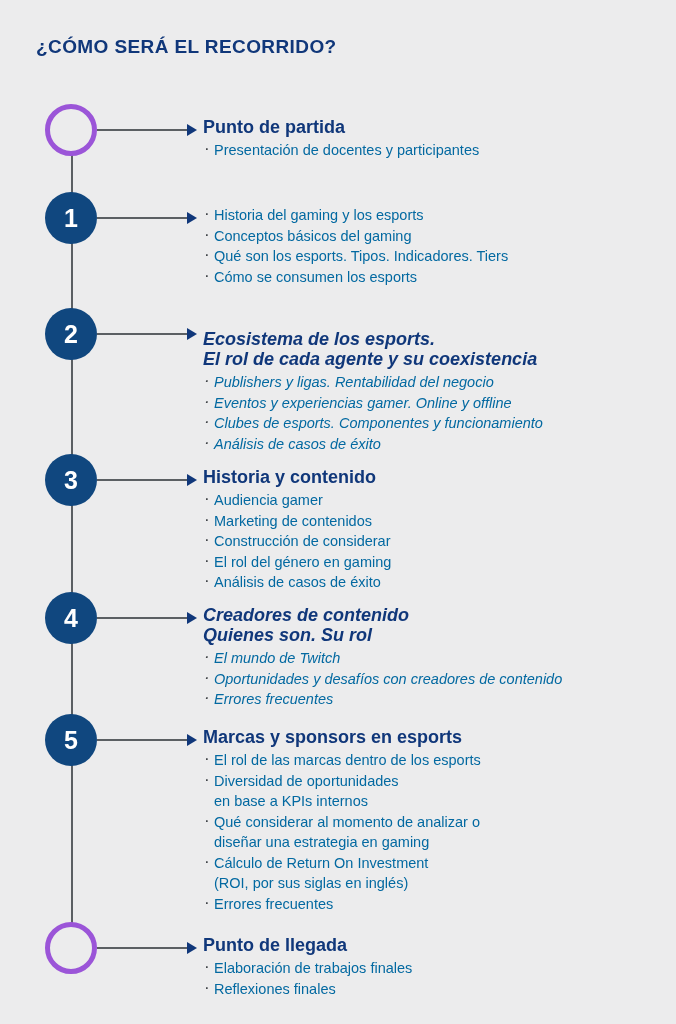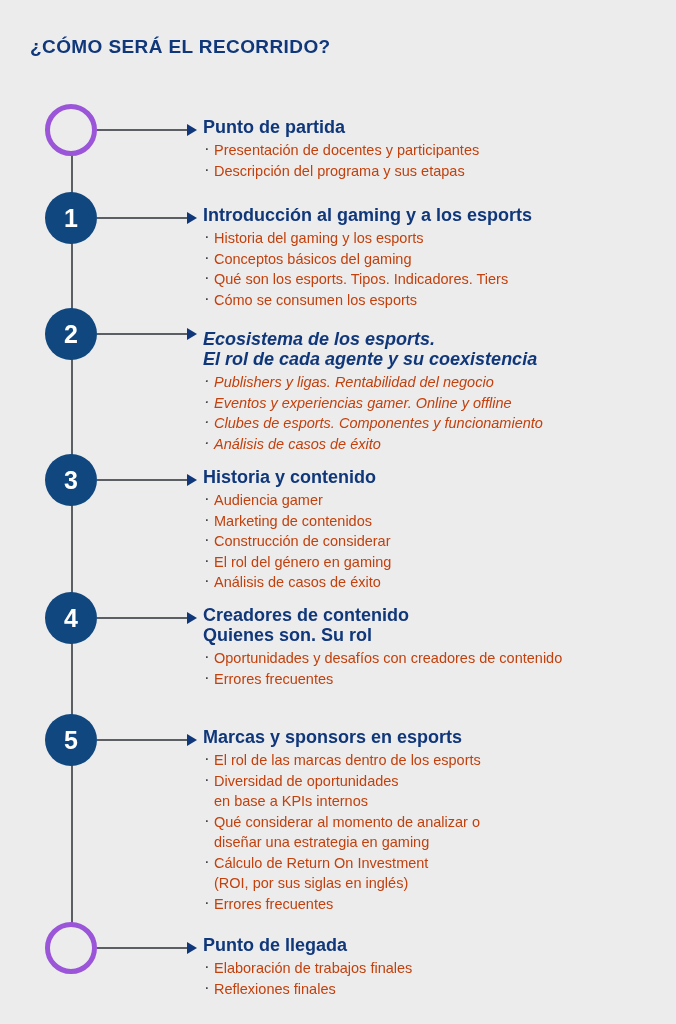--- a/index.html
+++ b/index.html
@@ -10,21 +10,21 @@
     width: 676px;
     height: 1024px;
     background: #ececed;
     font-family: "Liberation Sans", sans-serif;
     overflow: hidden;
     position: relative;
   }
 
   .page-title {
     position: absolute;
-    left: 30px;
+    left: 36px;
     top: 36px;
     font-size: 19px;
     font-weight: bold;
     letter-spacing: 0.4px;
     color: #10377a;
   }
 
   .timeline {
     position: absolute;
     left: 0;
@@ -103,21 +103,21 @@
   }
   .step-title .line2 { display: block; }
 
   .bullets {
     list-style: none;
     margin: 0;
     padding: 0;
   }
   .bullets li {
     font-size: 14.5px;
-    color: #c2410c;
+    color: #0369a1;
     line-height: 20.5px;
     padding-left: 11px;
     position: relative;
     white-space: pre-line;
   }
   .bullets li.bullet::before {
     content: "·";
     position: absolute;
     left: 1px;
     top: -1px;
@@ -135,30 +135,28 @@
   <div class="spine"></div>
   <div id="steps-host">
       <div class="step">
         <div class="marker hollow" style="top: 8px;"></div>
         <div class="connector" style="top: 33px;"></div>
         <div class="arrow" style="top: 28px;"></div>
         <div class="content" style="top: 21px;">
           <div class="step-title"><span>Punto de partida</span></div>
           <ul class="bullets">
             <li class="bullet">Presentación de docentes y participantes</li>
-            <li class="bullet">Descripción del programa y sus etapas</li>
           </ul>
         </div>
       </div>
       <div class="step">
         <div class="marker" style="top: 96px;">1</div>
         <div class="connector" style="top: 121px;"></div>
         <div class="arrow" style="top: 116px;"></div>
         <div class="content" style="top: 109px;">
-          <div class="step-title"><span>Introducción al gaming y a los esports</span></div>
           <ul class="bullets">
             <li class="bullet">Historia del gaming y los esports</li>
             <li class="bullet">Conceptos básicos del gaming</li>
             <li class="bullet">Qué son los esports. Tipos. Indicadores. Tiers</li>
             <li class="bullet">Cómo se consumen los esports</li>
           </ul>
         </div>
       </div>
       <div class="step">
         <div class="marker" style="top: 212px;">2</div>
@@ -186,23 +184,24 @@
             <li class="bullet">Construcción de considerar</li>
             <li class="bullet">El rol del género en gaming</li>
             <li class="bullet">Análisis de casos de éxito</li>
           </ul>
         </div>
       </div>
       <div class="step">
         <div class="marker" style="top: 496px;">4</div>
         <div class="connector" style="top: 521px;"></div>
         <div class="arrow" style="top: 516px;"></div>
-        <div class="content" style="top: 509px;">
+        <div class="content" style="top: 509px; font-style: italic;">
           <div class="step-title"><span>Creadores de contenido</span><span class="line2">Quienes son. Su rol</span></div>
           <ul class="bullets">
+            <li class="bullet">El mundo de Twitch</li>
             <li class="bullet">Oportunidades y desafíos con creadores de contenido</li>
             <li class="bullet">Errores frecuentes</li>
           </ul>
         </div>
       </div>
       <div class="step">
         <div class="marker" style="top: 618px;">5</div>
         <div class="connector" style="top: 643px;"></div>
         <div class="arrow" style="top: 638px;"></div>
         <div class="content" style="top: 631px;">

